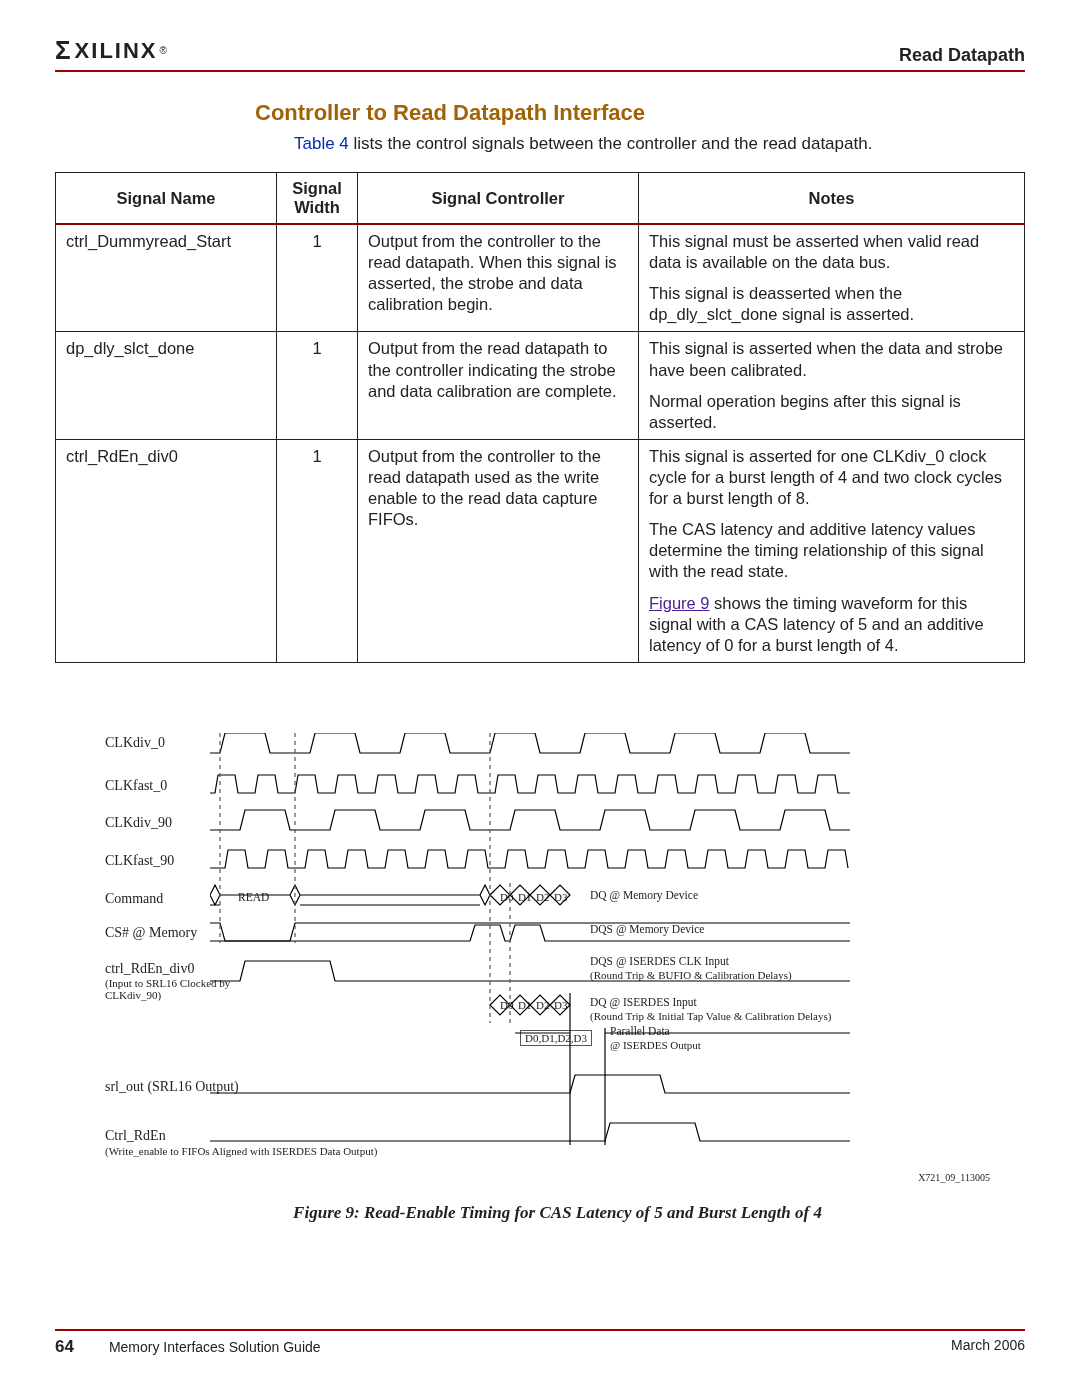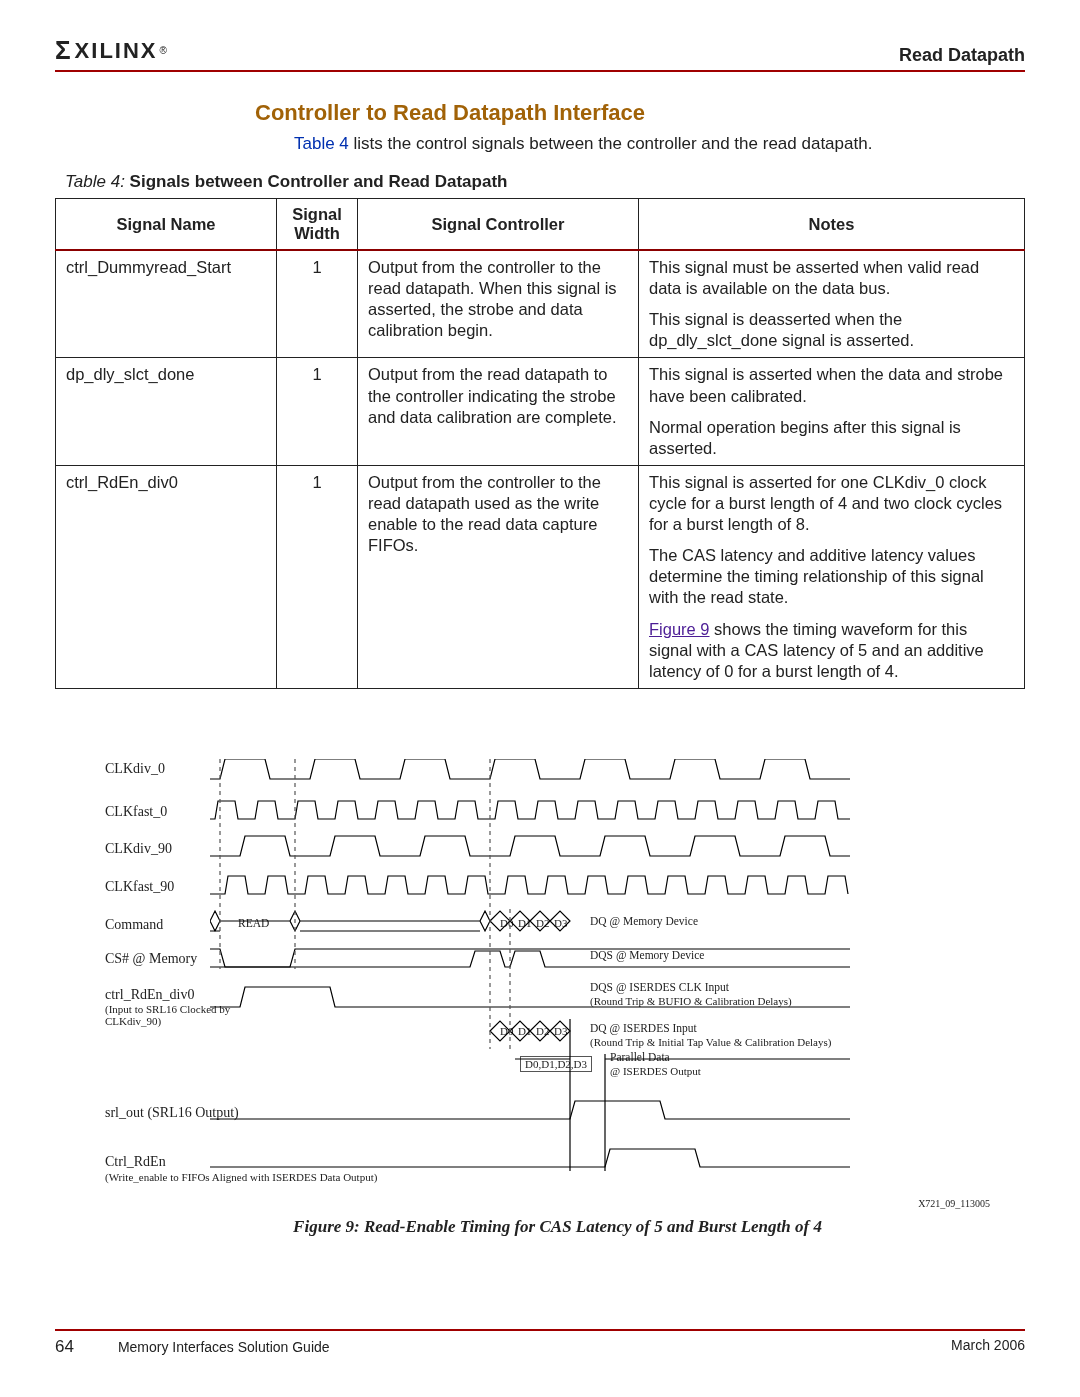--- a/index.html
+++ b/index.html
@@ -23,43 +23,42 @@
   table.signals td.c{text-align:center;}
   table.signals td .link{color:#4c1d95;text-decoration:underline;}
   .para + .para{margin-top:10px;}
   .figwrap{margin:70px 10px 0 45px;font-family:Liberation Serif, serif;}
   .figimg{position:relative;height:450px;width:900px;}
   .figlab{position:absolute;font-size:14px;}
   .figlab.small{font-size:11.5px;}
   .figlab.tiny{font-size:11px;}
   .wave{position:absolute;}
   .wave svg{display:block;}
-  .figcaption{text-align:center;font-style:italic;font-weight:bold;font-size:17px;margin-top:8px;}
+  .figcaption{text-align:center;font-style:italic;font-weight:bold;font-size:17px;margin-top:20px;}
   .figid{position:absolute;right:10px;bottom:0;font-size:10px;}
   .ftr{position:absolute;left:55px;right:55px;bottom:40px;border-top:2px solid #a00000;padding-top:6px;display:flex;justify-content:space-between;font-size:14px;}
-  .ftr .pn{font-size:17px;font-weight:normal;margin-right:44px;}
+  .ftr .pn{font-size:17px;font-weight:bold;margin-right:35px;}
   .ftr .left{display:flex;align-items:baseline;}
 </style>
 </head>
 <body>
 
 <div class="page">
   <div class="hdr">
     <div class="logo">
       <span class="sigma">Σ</span>
       <span class="x">XILINX</span>
       <span class="reg">®</span>
     </div>
     <div class="hdr-right">Read Datapath</div>
   </div>
 
   <div class="section-title">Controller to Read Datapath Interface</div>
   <p class="intro"><span class="link">Table 4</span><span> lists the control signals between the controller and the read datapath.</span></p>
 
-  <div class="tbl-caption"><span class="it">Table  4:</span><span class="b">  Signals between Controller and Read Datapath</span></div>
 
   <table class="signals">
     <thead>
       <tr>
         <th style="width:200px">Signal Name</th>
         <th style="width:60px">Signal Width</th>
         <th style="width:260px">Signal Controller</th>
         <th>Notes</th>
       </tr>
     </thead>

